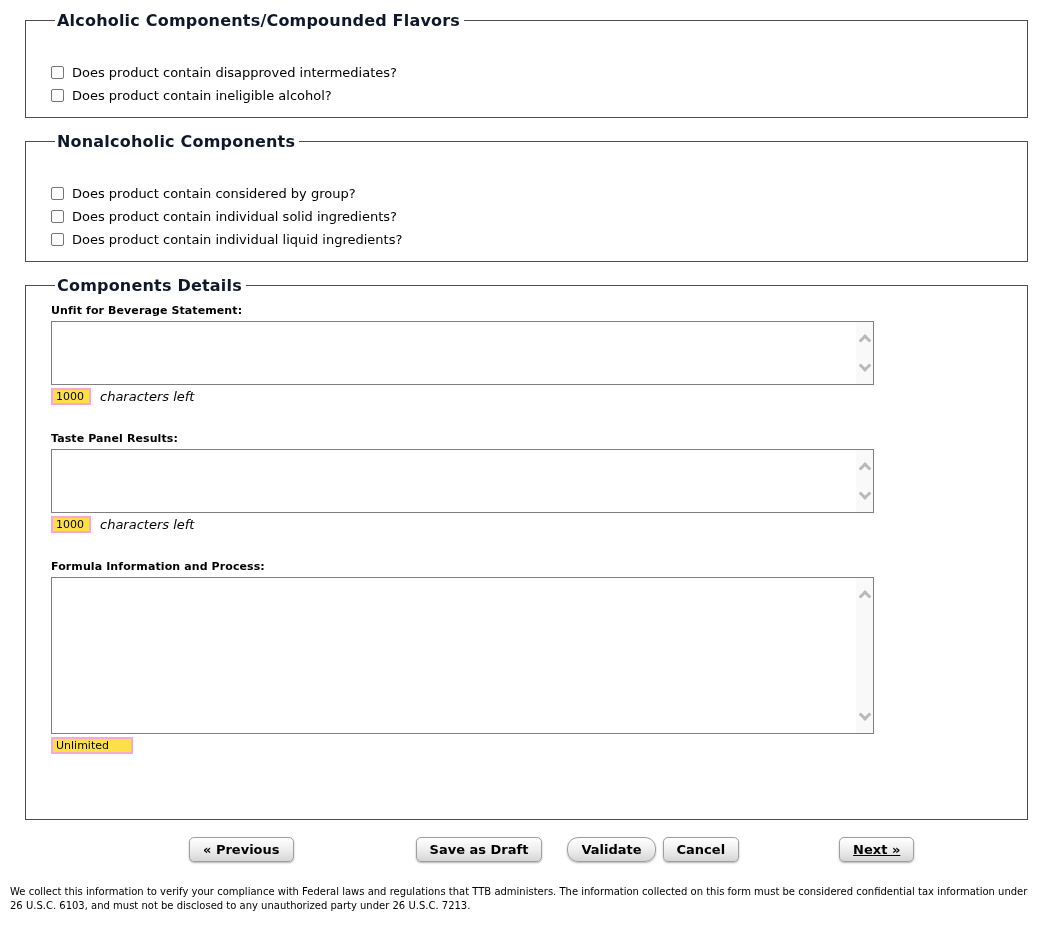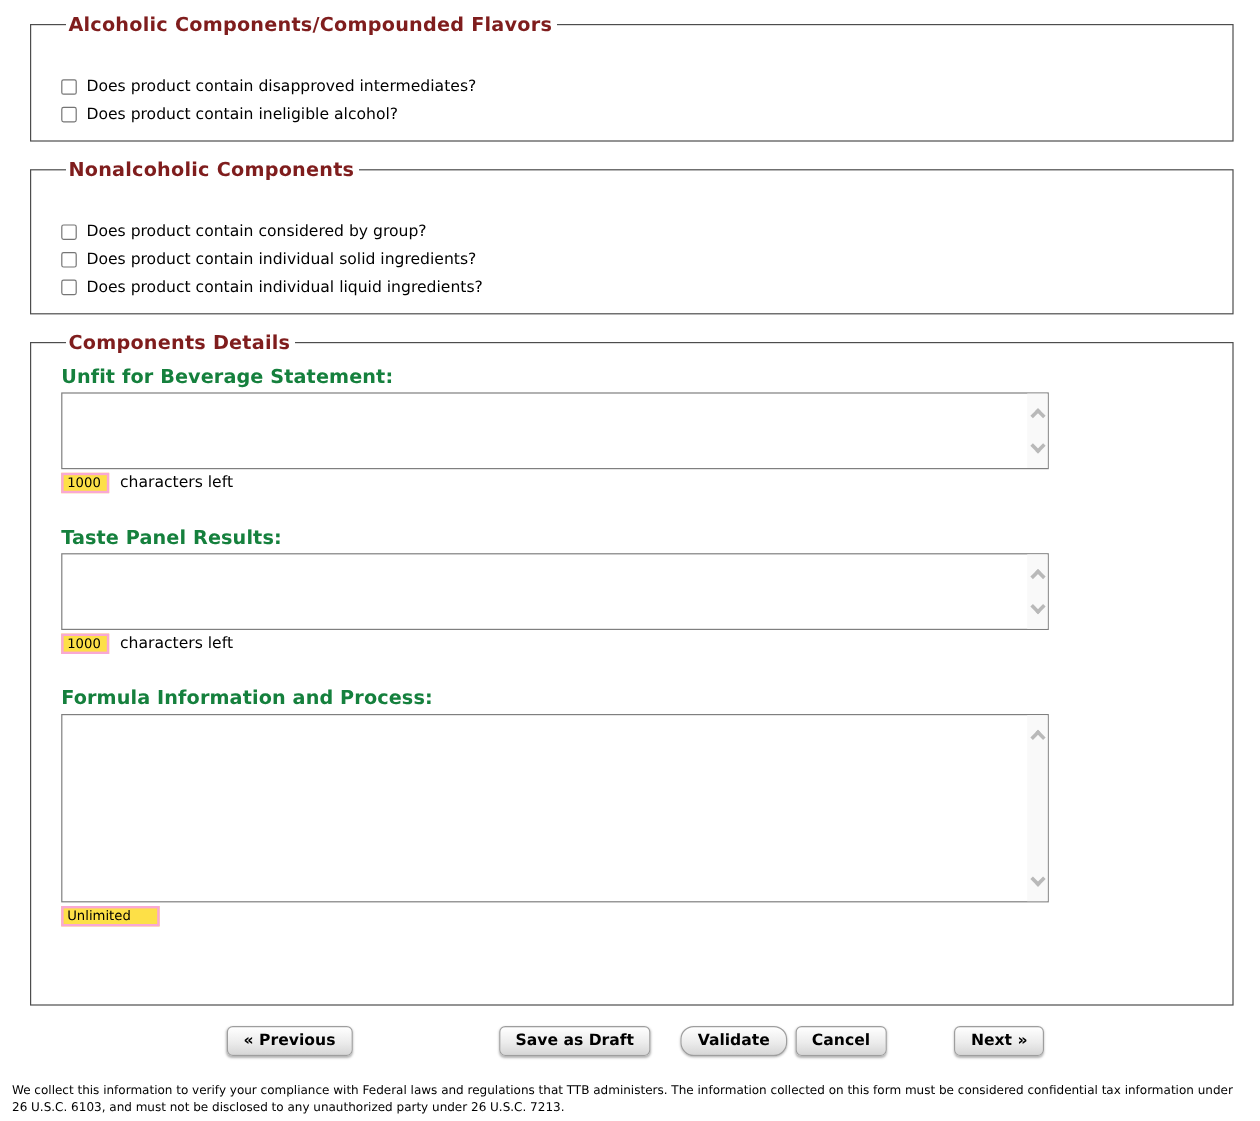--- a/index.html
+++ b/index.html
@@ -16,21 +16,21 @@
     border: 1px solid #4d4d4d;
     margin: 0 22px 0 25px;
     padding: 0 0 10px 25px;
     background: #fff;
   }
   fieldset.fs-top { margin-top: 11px; }
   fieldset.fs-mid { margin-top: 14px; }
   legend {
     font-size: 16px;
     font-weight: bold;
-    color: #7f1d1d;
+    color: #0f172a;
     padding: 0 4px 0 2px;
     margin-left: 4px;
     letter-spacing: 0.2px;
   }
   .checkbox-rows { margin-top: 31px; }
   .checkbox-row {
     display: flex;
     align-items: center;
     height: 23px;
   }
@@ -45,23 +45,23 @@
   .checkbox.focused { border-color: #4aa3df; }
   .checkbox-label {
     font-size: 13px;
     margin-left: 8px;
     color: #000;
   }
 
   
   .details-body { margin-top: 9px; }
   .field-label {
-    font-size: 16px;
+    font-size: 11px;
     font-weight: bold;
-    color: #15803d;
+    color: #000000;
     margin-bottom: 4px;
     letter-spacing: 0.1px;
   }
   .ta-wrap {
     position: relative;
     width: 823px;
     border: 1px solid #7f7f7f;
     background: #fff;
   }
   .ta-wrap textarea {
@@ -103,21 +103,21 @@
     height: 17px;
     border: 2px solid #f9a8d4;
     font-family: "DejaVu Sans", sans-serif;
     font-size: 11px;
     padding: 1px 3px;
     color: #000;
     background: #fde047;
   }
   .counter-box.small { width: 40px; }
   .counter-box.wide  { width: 82px; }
-  .counter-suffix { font-size: 13px; margin-left: 9px; }
+  .counter-suffix { font-size: 13px; margin-left: 9px; font-style: italic; }
   .field-gap { height: 27px; }
   .details-bottom-pad { height: 55px; }
 
   
   .button-row {
     display: flex;
     align-items: center;
     margin-top: 16px;
     height: 26px;
     padding-left: 20px;
@@ -132,21 +132,21 @@
     font-size: 13px;
     font-weight: bold;
     color: #000;
     padding: 0 13px;
     cursor: pointer;
   }
   .btn-prev { margin-left: 169px; }
   .btn-save { margin-left: 122px; }
   .btn-validate { margin-left: 25px; border-radius: 11px; }
   .btn-cancel { margin-left: 7px; }
-  .btn-next { margin-left: 56px; }
+  .btn-next { margin-left: 100px; text-decoration: underline; }
 
   
   .footer-notice {
     margin: 23px 10px 0 10px;
     font-size: 10px;
     line-height: 1.35;
     color: #000;
   }
 </style>
 </head>

